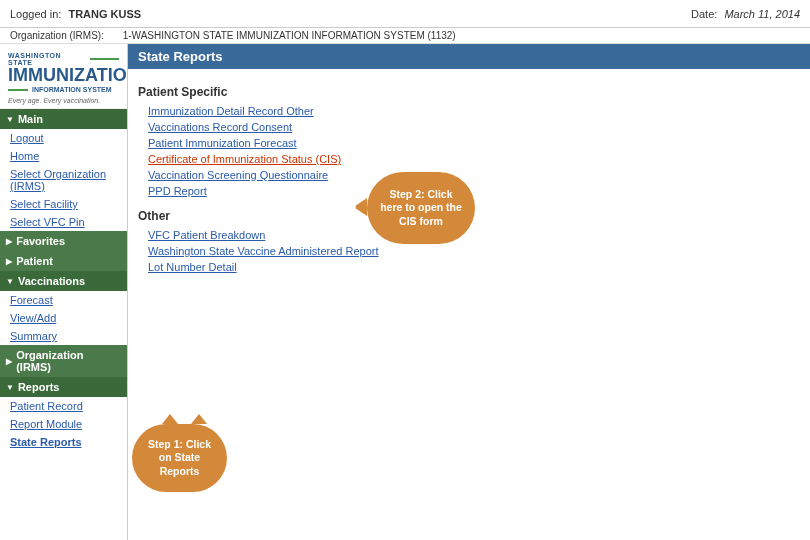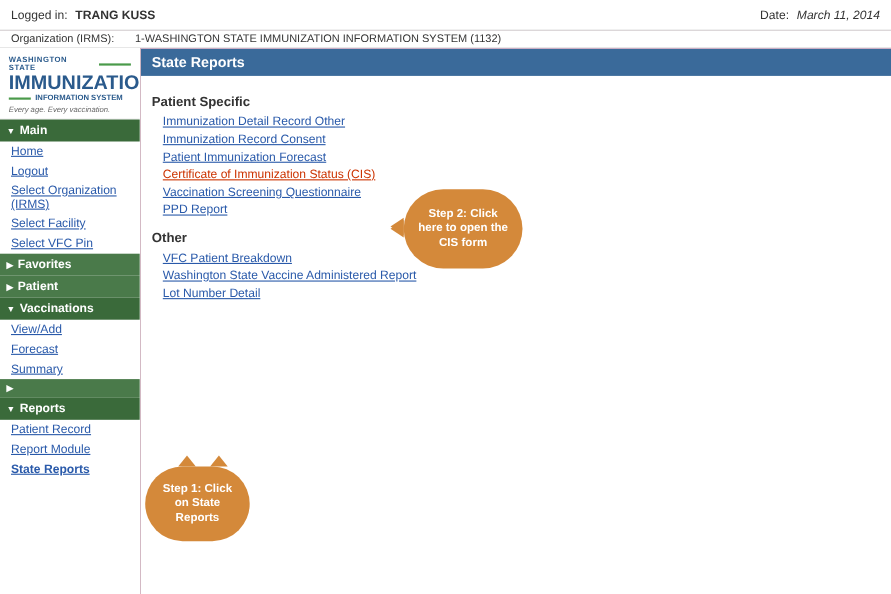--- a/index.html
+++ b/index.html
@@ -299,49 +299,50 @@
         <div class="logo-tagline">Every age. Every vaccination.</div>
       </div>
 
       <div class="sidebar-nav">
 
         <div class="nav-section-header">
           <span class="nav-arrow">▼</span>
           <span>Main</span>
         </div>
         <div>
+          <div class="nav-item">Logout</div>
           <div class="nav-item">Home</div>
-          <div class="nav-item">Logout</div>
           <div class="nav-item">Select Organization (IRMS)</div>
           <div class="nav-item">Select Facility</div>
           <div class="nav-item">Select VFC Pin</div>
         </div>
 
         <div class="nav-section-header" style="background:#4a7a4a;">
           <span class="nav-arrow">▶</span>
           <span>Favorites</span>
         </div>
 
         <div class="nav-section-header" style="background:#4a7a4a;">
           <span class="nav-arrow">▶</span>
           <span>Patient</span>
         </div>
 
         <div class="nav-section-header">
           <span class="nav-arrow">▼</span>
           <span>Vaccinations</span>
         </div>
         <div>
+          <div class="nav-item">Forecast</div>
           <div class="nav-item">View/Add</div>
-          <div class="nav-item">Forecast</div>
           <div class="nav-item">Summary</div>
         </div>
 
         <div class="nav-section-header" style="background:#4a7a4a;">
           <span class="nav-arrow">▶</span>
+          <span>Organization (IRMS)</span>
         </div>
 
         <div class="nav-section-header reports-section">
           <span class="nav-arrow">▼</span>
           <span>Reports</span>
         </div>
         <div>
           <div class="nav-item">Patient Record</div>
           <div class="nav-item">Report Module</div>
           <div class="nav-item" style="font-weight:bold;">State Reports</div>
@@ -350,21 +351,21 @@
       </div>
     </div>
 
     <div class="content-area">
       <div class="content-header">State Reports</div>
       <div class="content-body">
 
         <div class="section-title">Patient Specific</div>
 
         <a class="report-link">Immunization Detail Record Other</a>
-        <a class="report-link">Immunization Record Consent</a>
+        <a class="report-link">Vaccinations Record Consent</a>
         <a class="report-link">Patient Immunization Forecast</a>
         <a class="report-link highlighted" style="color:#cc3300;">Certificate of Immunization Status (CIS)</a>
         <a class="report-link">Vaccination Screening Questionnaire</a>
         <a class="report-link">PPD Report</a>
 
         <div class="other-section">
           <div class="section-title">Other</div>
           <a class="report-link">VFC Patient Breakdown</a>
           <a class="report-link">Washington State Vaccine Administered Report</a>
           <a class="report-link">Lot Number Detail</a>

